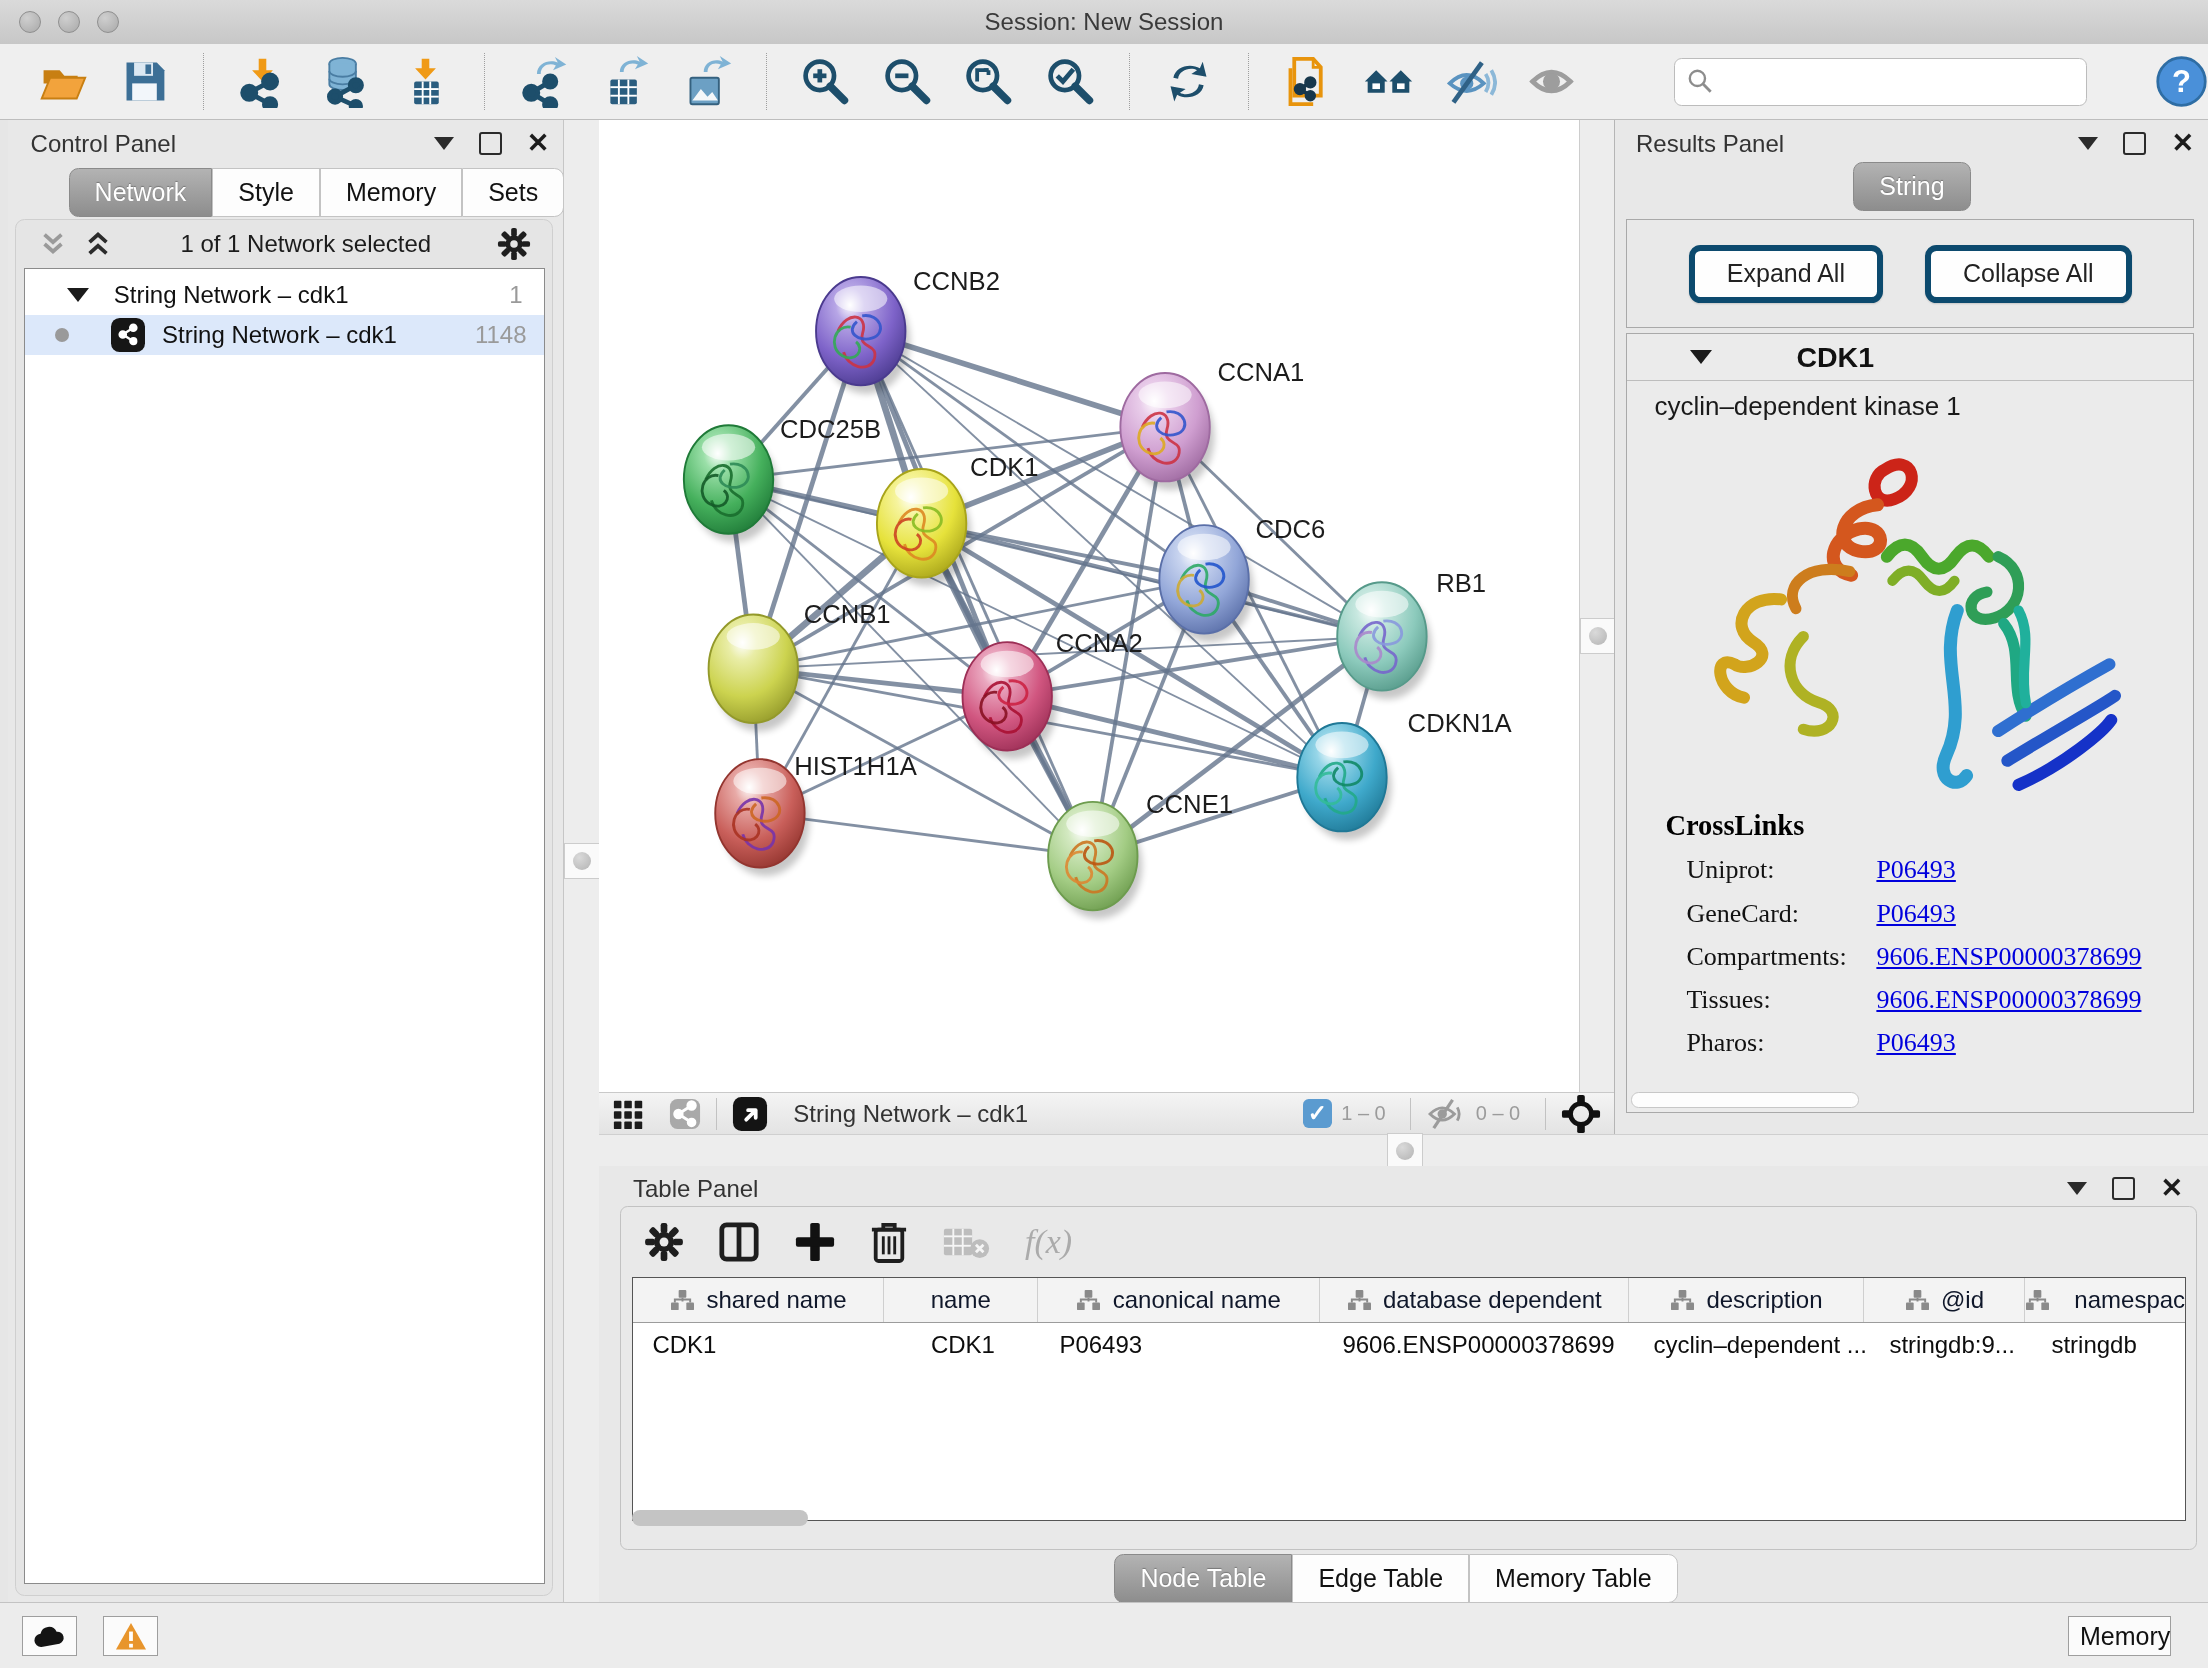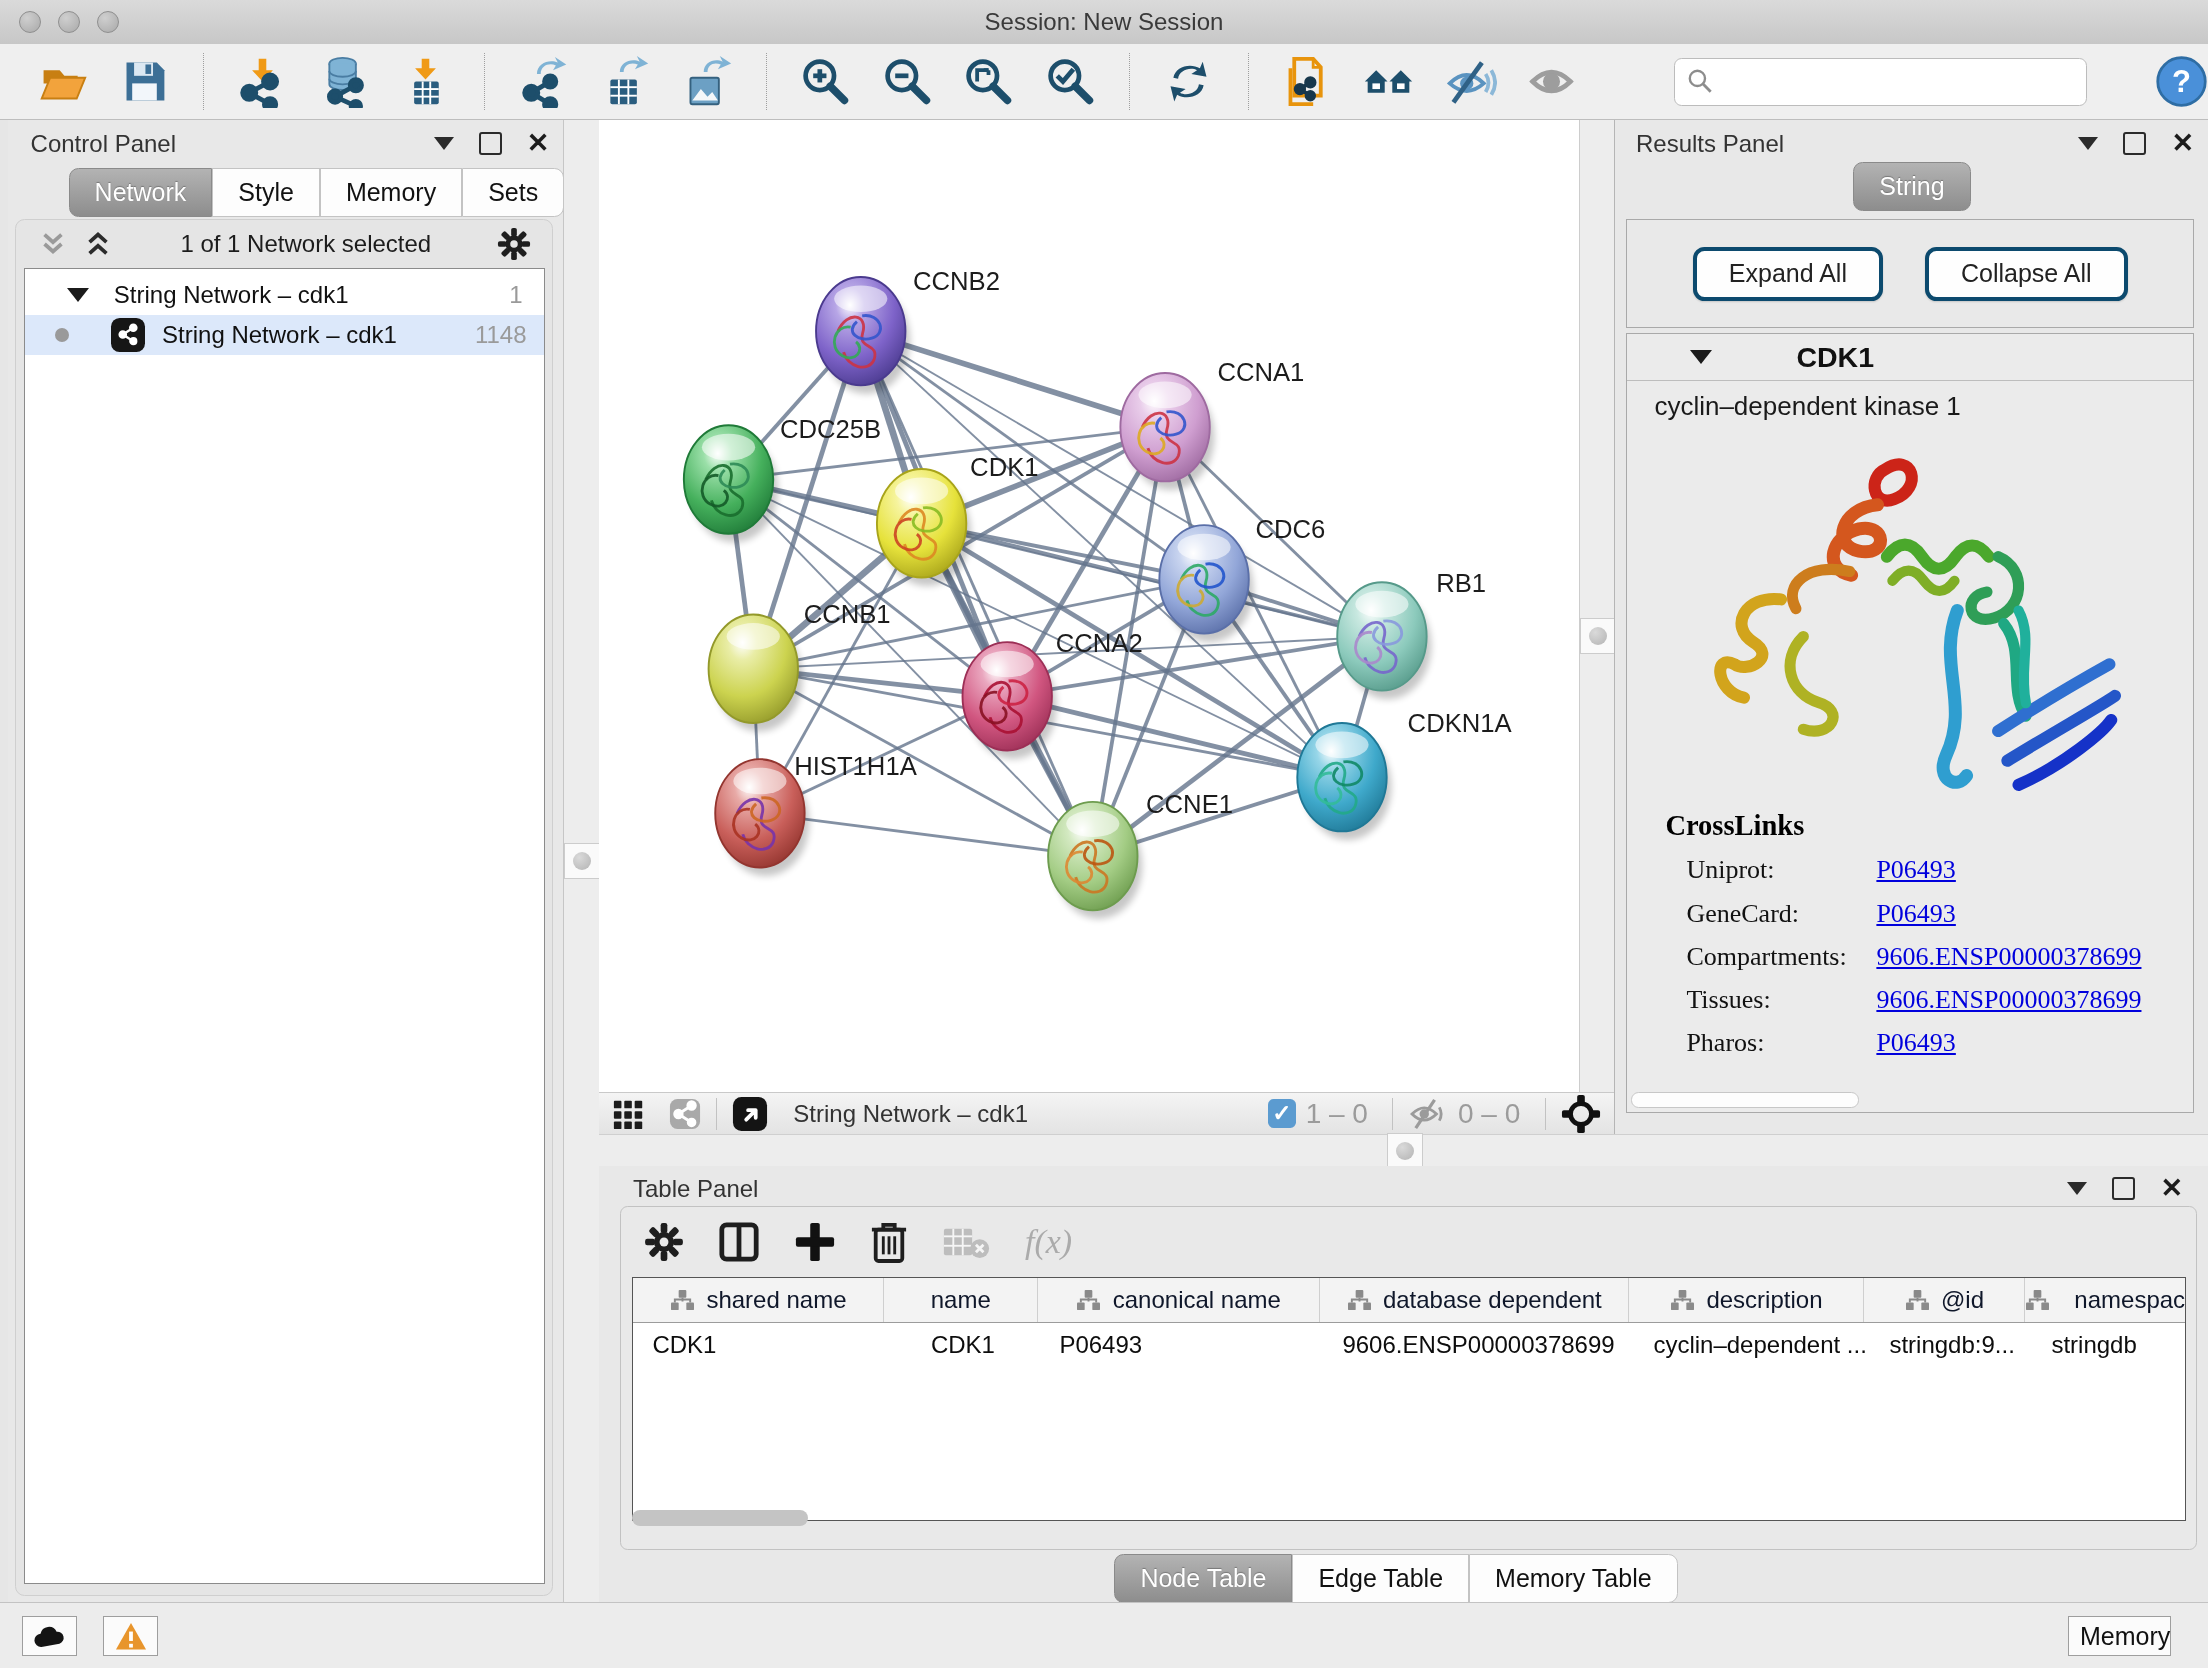--- a/index.html
+++ b/index.html
@@ -61,31 +61,31 @@
           border-bottom:1px solid #cfcfcf;}
   
   .network-view{left:599px;top:120px;width:1015px;height:1014px;background:#fff;}
   .net-canvas{position:absolute;left:0;top:0;width:980px;height:972px;}
   .net-right-strip{position:absolute;left:980px;top:0;width:35px;height:972px;background:#ededed;
                    border-left:1px solid #cdcdcd;}
   .dashboard{position:absolute;left:0;top:972px;width:1015px;height:42px;background:linear-gradient(#f4f4f4,#e3e3e3);
              border-top:1px solid #c9c9c9;display:flex;align-items:center;box-sizing:border-box;padding:0 13.3px;}
   .db-sep{height:32px;border-left:1px solid #c2c2c2;margin:0 15px;}
   .db-title{font-size:24px;color:#333;margin-left:25px;}
-  .db-num{font-size:28px;color:#9b9b9b;margin:0 9.5px;}
+  .db-num{font-size:20px;color:#9b9b9b;margin:0 9.5px;}
   .db-check{width:28.5px;height:28.5px;border-radius:5.7px;background:#5b9bd0;display:flex;align-items:center;
             justify-content:center;color:#fff;font-size:23px;font-weight:bold;}
   .net-label{font-size:27px;fill:#1c1c1c;}
   
   .results-panel{left:1614px;top:120px;width:594px;height:1014px;background:#e8e8e8;border-left:1.9px solid #b5b5b5;}
   .rp-head{position:absolute;left:21px;right:15px;top:5.7px;height:36px;}
   .rp-tab{position:absolute;top:42px;left:0;right:0;display:flex;justify-content:center;}
   .rp-box1{position:absolute;left:11.4px;right:15px;top:99px;height:107px;border:1.9px solid #a9a9a9;background:#e9e9e9;
            display:flex;align-items:center;justify-content:center;gap:42px;}
-  .rp-btn{height:46px;padding:0 32px;background:#fefefe;border:4px solid #0c4a6e;border-radius:11.4px;font-size:25px;
+  .rp-btn{height:46px;padding:0 32px;background:#fefefe;border:6px solid #0c4a6e;border-radius:11.4px;font-size:25px;
           display:flex;align-items:center;box-shadow:0 1px 1.9px rgba(0,0,0,.15);}
   .rp-card{position:absolute;left:11.4px;right:15px;top:213px;height:778px;border:1.9px solid #a9a9a9;background:#ebebeb;}
   .rp-gene-row{height:46px;display:flex;align-items:center;border-bottom:1px solid #bdbdbd;}
   .rp-gene{font-size:28.5px;font-weight:bold;color:#111;margin-left:84px;}
   .rp-desc{font-size:26px;color:#1a1a1a;margin:9.5px 0 0 27px;}
   .rp-protein{position:absolute;left:50%;transform:translateX(-50%);top:91px;}
   .xl{position:absolute;left:38px;top:476px;font-family:"Liberation Serif",serif;}
   .xl-head{font-size:28.5px;font-weight:bold;color:#000;}
   .xl-row{display:flex;margin-top:13.3px;font-size:26px;}
   .xl-label{width:190px;color:#111;margin-left:21px;}

